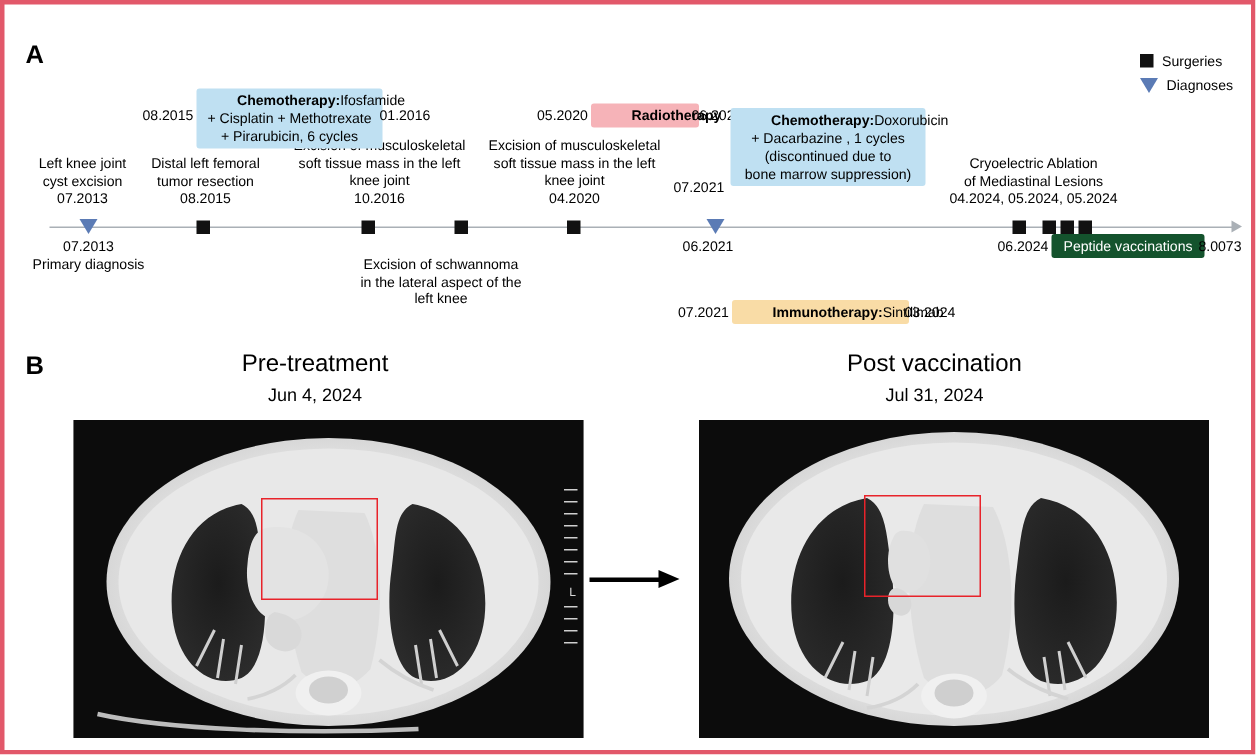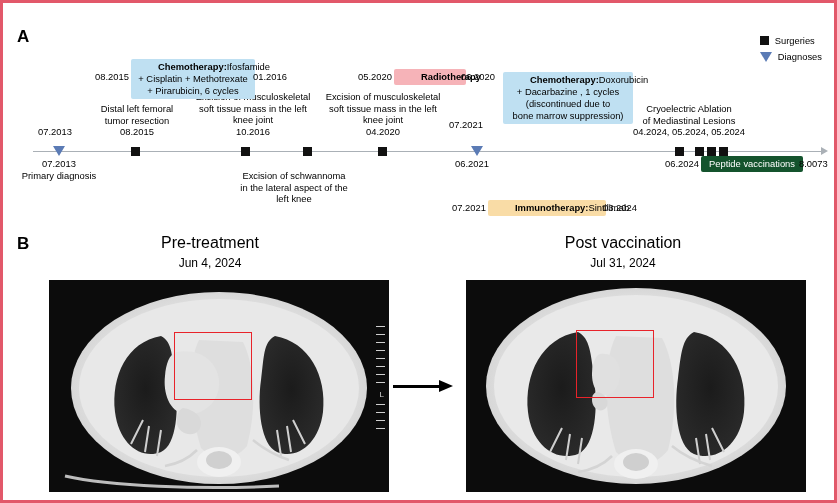--- a/index.html
+++ b/index.html
@@ -219,20 +219,22 @@
     <div class="sq" style="left:128px;"></div>
     <div class="sq" style="left:238px;"></div>
     <div class="sq" style="left:300px;"></div>
     <div class="sq" style="left:375px;"></div>
     <div class="tri" style="left:468px;"></div>
     <div class="sq" style="left:672px;"></div>
     <div class="sq" style="left:692px;"></div>
     <div class="sq" style="left:704px;"></div>
     <div class="sq" style="left:716px;"></div>
 
+    <div class="ev" style="left:6px; top:100px; width:92px; white-space:pre-line;">Left knee joint
+cyst excision</div>
     <div class="ev" style="left:6px; top:123px; width:92px;">07.2013</div>
 
     <div class="ev" style="left:84px; top:100px; width:100px; white-space:pre-line;">Distal left femoral
 tumor resection</div>
     <div class="ev" style="left:84px; top:123px; width:100px;">08.2015</div>
 
     <div class="ev" style="left:180px; top:88px; width:140px; white-space:pre-line;">Excision of musculoskeletal
 soft tissue mass in the left
 knee joint</div>
     <div class="ev" style="left:180px; top:123px; width:140px;">10.2016</div>
@@ -254,21 +256,21 @@
     </div>
     <div class="date" style="left:250px; top:68px;">01.2016</div>
 
     <div class="date" style="left:355px; top:68px;">05.2020</div>
     <div class="tag tag-radio" style="left:391px; top:66px; width:66px;">
       <b>Radiotherapy</b>
     </div>
     <div class="date" style="left:458px; top:68px;">06.2020</div>
 
     <div class="date" style="left:446px; top:116px;">07.2021</div>
-    <div class="tag tag-chemo2" style="left:500px; top:69px; width:124px;">
+    <div class="tag tag-chemo2" style="left:484px; top:69px; width:124px;">
       <b>Chemotherapy:</b><span style="white-space:pre-line;">Doxorubicin
 + Dacarbazine , 1 cycles
 (discontinued due to
 bone marrow suppression)</span>
     </div>
 
     <div class="ev" style="left:8px; top:155px; width:96px;">07.2013</div>
     <div class="ev" style="left:8px; top:167px; width:96px;">Primary diagnosis</div>
 
     <div class="ev" style="left:216px; top:167px; width:150px; white-space:pre-line;">Excision of schwannoma

